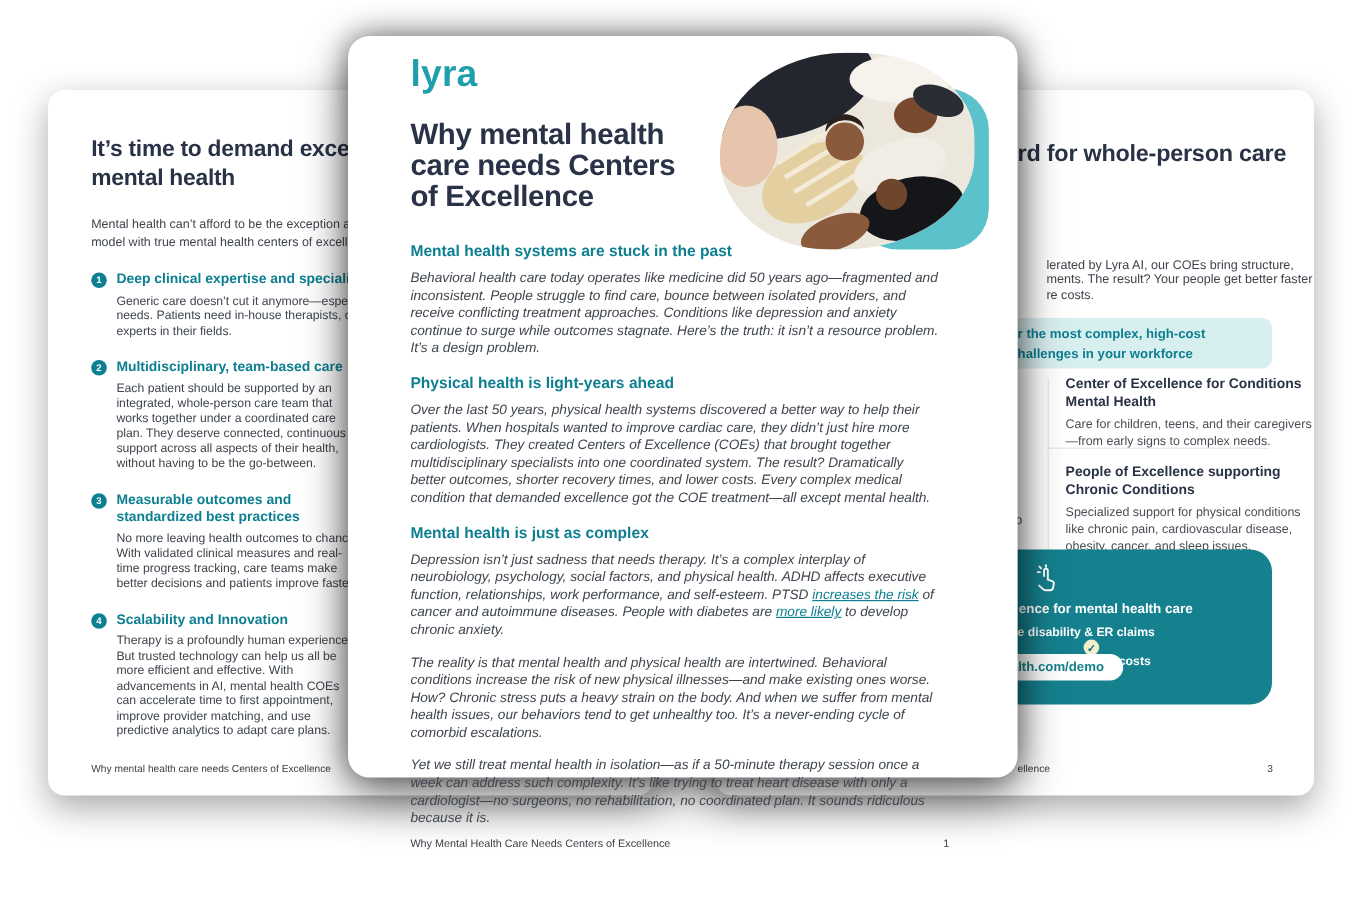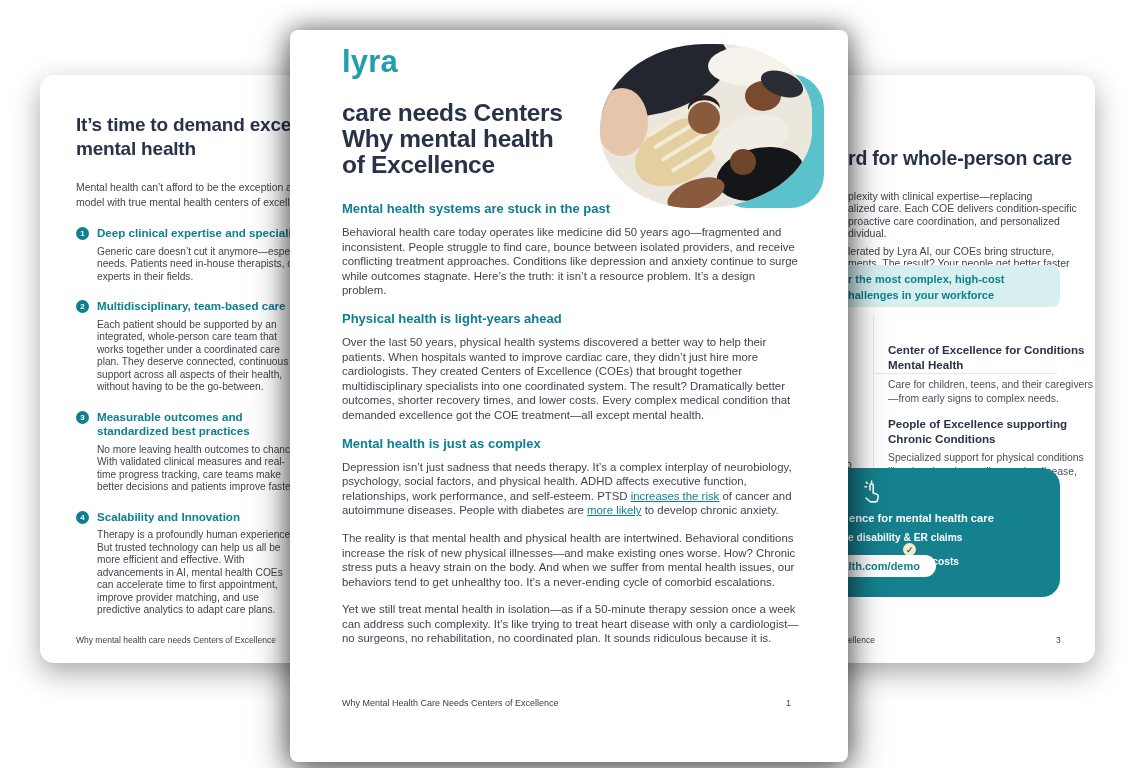--- a/index.html
+++ b/index.html
@@ -3,21 +3,21 @@
 <meta charset="utf-8">
 <style>
   html,body{margin:0;padding:0;background:#ffffff;}
   body{width:1136px;height:768px;position:relative;overflow:hidden;
        font-family:"Liberation Sans",sans-serif;color:#3f454d;}
   .page{position:absolute;background:#ffffff;}
   #left-page{left:40px;top:75px;width:505px;height:588px;border-radius:14px;
              box-shadow:0 10px 28px rgba(30,30,30,.38);z-index:1;}
   #right-page{left:596px;top:75px;width:499px;height:588px;border-radius:14px;
               box-shadow:0 10px 28px rgba(30,30,30,.38);z-index:1;}
-  #center-page{left:290px;top:30px;width:558px;height:732px;border-radius:8px;
+  #center-page{left:290px;top:30px;width:558px;height:618px;border-radius:18px;
                box-shadow:0 0 26px rgba(0,0,0,.55),0 16px 42px rgba(0,0,0,.40);z-index:10;}
   .nowrap{white-space:nowrap;}
 
   
   .lp-content{padding:38px 0 0 36px;}
   .lp-title{font-size:19px;font-weight:700;color:#2a3247;line-height:24px;letter-spacing:-.2px;white-space:nowrap;}
   .lp-intro{margin-top:19px;font-size:10.4px;line-height:15px;color:#3f454d;white-space:nowrap;}
   .lp-items{margin-top:16px;}
   .lp-item{position:relative;padding-left:21px;margin-bottom:16px;}
   .lp-num{position:absolute;left:0;top:1px;width:13px;height:13px;border-radius:50%;
@@ -33,38 +33,38 @@
   .cp-photo{position:absolute;left:310px;top:14px;width:224px;height:166px;}
   .cp-blob-teal{position:absolute;right:0;top:30px;width:110px;height:134px;
                 background:#5bc2cb;border-radius:34px;}
   .cp-photo-mask{position:absolute;left:0;top:0;width:212px;height:164px;overflow:hidden;
                  border-radius:52% 48% 55% 45% / 55% 45% 50% 50%;background:#ece7dd;}
   .cp-title{position:absolute;left:52px;top:70px;font-size:24.5px;font-weight:700;
             color:#2a3247;line-height:26px;letter-spacing:-.3px;}
   .cp-body{position:absolute;left:52px;top:171px;width:458px;}
   .cp-h{font-size:13px;font-weight:700;color:#0d7f91;margin:0 0 8px 0;line-height:16px;}
   .cp-h.mt{margin-top:1px;}
-  .cp-p{font-size:11.4px;line-height:14.6px;margin:0 0 13px 0;color:#3f454d;}
+  .cp-p{font-size:11.4px;line-height:14.6px;margin:0 15px 13px 0;color:#3f454d;font-style:italic;}
   .cp-p a{color:#0d7f91;text-decoration:underline;cursor:pointer;}
   .cp-footer{position:absolute;left:52px;right:57px;top:668px;display:flex;
              justify-content:space-between;font-size:9px;color:#3c4046;}
 
   
-  .rp-frag{position:absolute;white-space:nowrap;margin-top:30px;}
+  .rp-frag{position:absolute;white-space:nowrap;}
   .rp-title{font-size:19.5px;font-weight:700;color:#2a3247;letter-spacing:-.2px;}
   .rp-line{font-size:10.5px;line-height:12.3px;color:#3f454d;}
   .rp-banner{position:absolute;left:180px;top:190px;width:284px;height:42px;
              background:#d8eff0;border-radius:8px;}
   .rp-banner-text{position:absolute;left:72px;top:6px;font-size:11px;font-weight:700;
                   color:#0d7f91;line-height:16px;white-space:nowrap;}
   .rp-vdiv{position:absolute;left:277px;top:240px;width:1px;height:270px;background:#e7e7e7;}
   .rp-hdiv{position:absolute;left:277px;top:298px;width:185px;height:1px;background:#e7e7e7;}
   .rp-card-title{font-size:11.6px;font-weight:700;color:#2a3247;line-height:15px;}
   .rp-card-body{font-size:10.4px;color:#4a4f57;line-height:14px;}
-  .rp-cta{position:absolute;left:120px;top:393px;width:344px;height:129px;
+  .rp-cta{position:absolute;left:120px;top:383px;width:344px;height:129px;
           background:#15808e;border-radius:18px;color:#fff;}
   .rp-cta-head{position:absolute;left:133px;top:44px;font-size:11.2px;font-weight:700;white-space:nowrap;}
   .rp-check-row{position:absolute;left:132px;top:64px;font-size:10.2px;font-weight:700;white-space:nowrap;
                 display:flex;align-items:center;flex-direction:column;}
   .rp-check{width:13px;height:13px;border-radius:50%;background:#f2eecb;color:#0c6b7a;
             font-size:9px;font-weight:700;display:inline-flex;align-items:center;
             justify-content:center;margin:0 5px 0 14px;}
   .rp-pill{position:absolute;left:30px;top:87px;width:190px;height:22px;background:#ffffff;
            border-radius:12px;color:#15808e;font-size:11px;font-weight:700;
            text-align:right;line-height:22px;padding-right:16px;box-sizing:border-box;cursor:pointer;}
@@ -139,27 +139,21 @@
             <div>predictive analytics to adapt care plans.</div>
           </div>
         </div>
       </div>
   </div>
   <div class="lp-footer">Why mental health care needs Centers of Excellence</div>
 </div>
 
 <div class="page" id="right-page">
   <div class="rp-frag rp-title" style="left:252px;top:42px;">rd for whole-person care</div>
-  <div class="rp-frag" style="left:252px;top:85px;">
-      <div class="rp-line">plexity with clinical expertise—replacing</div>
-      <div class="rp-line">alized care. Each COE delivers condition-specific</div>
-      <div class="rp-line">proactive care coordination, and personalized</div>
-      <div class="rp-line">dividual.</div>
-    </div>
-  <div class="rp-frag" style="left:252px;top:140px;">
+  <div class="rp-frag" style="left:252px;top:140px;padding-left:24px;">
       <div class="rp-line">lerated by Lyra AI, our COEs bring structure,</div>
       <div class="rp-line">ments. The result? Your people get better faster</div>
       <div class="rp-line">re costs.</div>
     </div>
 
   <div class="rp-banner">
     <div class="rp-banner-text">
         <div>r the most complex, high-cost</div>
         <div>hallenges in your workforce</div>
       </div>
@@ -232,22 +226,22 @@
         <path d="M88 66 a18 16 0 0 1 32-2 a14 12 0 0 0-32 2z" fill="#2a1f1a"></path>
         <ellipse cx="150" cy="95" rx="40" ry="22" fill="#f1ede4" transform="rotate(-18 150 95)"></ellipse>
         <ellipse cx="160" cy="130" rx="44" ry="26" fill="#15161a" transform="rotate(-12 160 130)"></ellipse>
         <circle cx="143" cy="118" r="13" fill="#6f452c"></circle>
         <ellipse cx="96" cy="150" rx="30" ry="14" fill="#8a5a3c" transform="rotate(-20 96 150)"></ellipse>
       </svg>
     </div>
   </div>
 
   <div class="cp-title">
+      <div>Why mental health</div>
       <div>care needs Centers</div>
-      <div>Why mental health</div>
       <div>of Excellence</div>
     </div>
 
   <div class="cp-body" id="center-sections">
       <div class="cp-h">Mental health systems are stuck in the past</div>
       <div class="cp-p">Behavioral health care today operates like medicine did 50 years ago—fragmented and inconsistent. People struggle to find care, bounce between isolated providers, and receive conflicting treatment approaches. Conditions like depression and anxiety continue to surge while outcomes stagnate. Here’s the truth: it isn’t a resource problem. It’s a design problem.</div>
       <div class="cp-h mt">Physical health is light-years ahead</div>
       <div class="cp-p">Over the last 50 years, physical health systems discovered a better way to help their patients. When hospitals wanted to improve cardiac care, they didn’t just hire more cardiologists. They created Centers of Excellence (COEs) that brought together multidisciplinary specialists into one coordinated system. The result? Dramatically better outcomes, shorter recovery times, and lower costs. Every complex medical condition that demanded excellence got the COE treatment—all except mental health.</div>
       <div class="cp-h mt">Mental health is just as complex</div>
       <div class="cp-p">Depression isn’t just sadness that needs therapy. It’s a complex interplay of neurobiology, psychology, social factors, and physical health. ADHD affects executive function, relationships, work performance, and self-esteem. PTSD <a>increases the risk</a> of cancer and autoimmune diseases. People with diabetes are <a>more likely</a> to develop chronic anxiety.</div>

